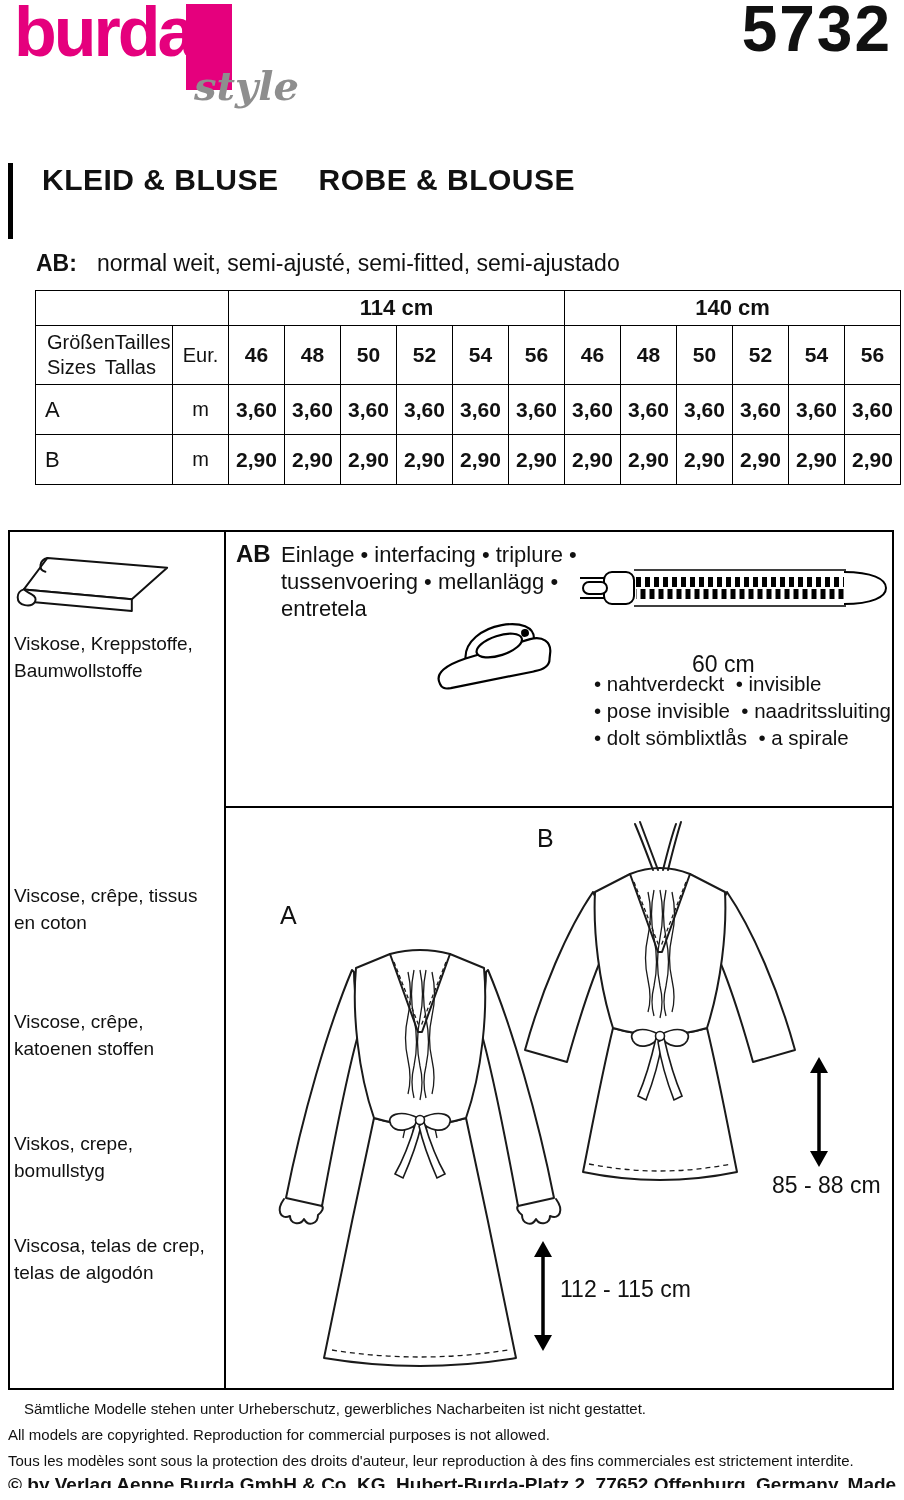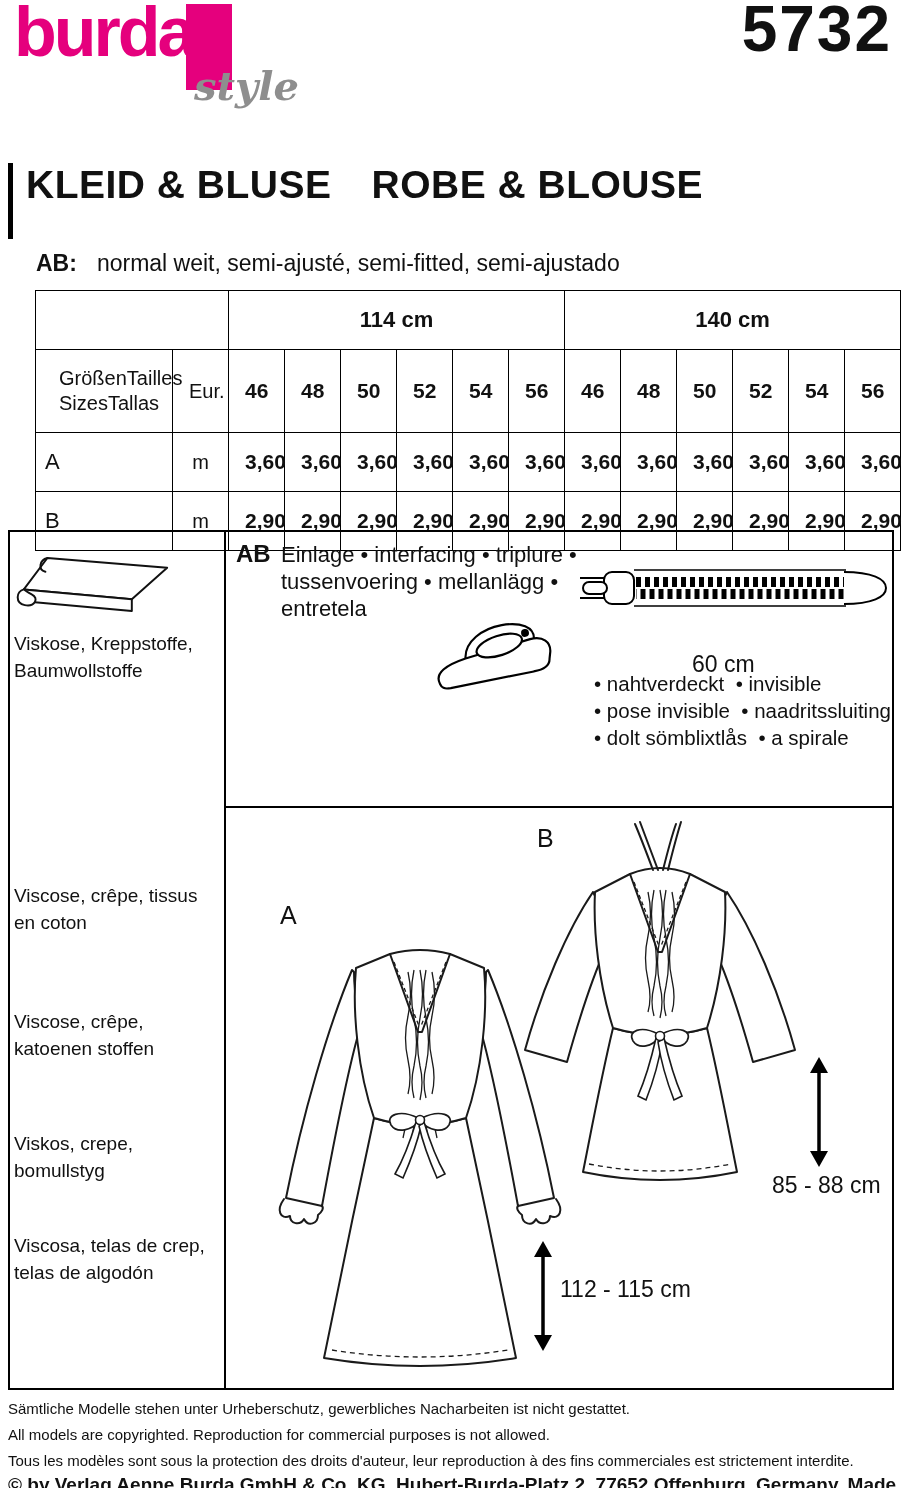--- a/index.html
+++ b/index.html
@@ -14,28 +14,28 @@
   .logo{ position:absolute; left:14px; top:0; width:320px; height:120px; }
   .logo-burda{ position:absolute; left:0; top:-8px; font-size:70px; font-weight:700;
                color:var(--magenta); letter-spacing:-3px; }
   .logo-block{ position:absolute; left:172px; top:4px; width:46px; height:86px; background:var(--magenta); }
   .logo-style{ position:absolute; left:180px; top:62px; font-family:"DejaVu Serif", serif;
                font-style:italic; font-weight:700; font-size:40px; color:#8e8e8e; }
   .pattern-number{ position:absolute; right:12px; top:-8px; font-size:64px; font-weight:700; letter-spacing:2px; }
 
   
   .title-bar{ position:absolute; left:8px; top:163px; width:5px; height:76px; background:#000; }
-  .t1{ left:26px; top:163px; font-size:39px; font-weight:700; display:flex; gap:40px; letter-spacing:.5px; }
+  .t1{ left:42px; top:163px; font-size:30px; font-weight:700; display:flex; gap:40px; letter-spacing:.5px; }
   .t2{ left:36px; top:205px; font-size:30px; font-weight:700; display:flex; gap:40px; letter-spacing:.5px; }
   .t3{ left:36px; top:250px; font-size:23px; display:flex; gap:20px; }
   .t3 b{ font-weight:700; }
 
   
   .size-table{ position:absolute; left:35px; top:290px; width:865px; border-collapse:collapse; table-layout:fixed; }
-  .size-table td{ border:1.5px solid #000; text-align:center; padding:16px; font-size:21px; font-weight:700; }
+  .size-table td{ border:1.5px solid #000; text-align:center; padding:4px; font-size:21px; font-weight:700; }
   .size-table .r-head td{ height:33px; font-size:22px; }
   .size-table .r-sizes td{ height:56px; }
   .size-table .r-val td{ height:50px; }
   .size-table td.cell-label{ font-weight:400; vertical-align:middle; }
   .lab-row{ display:flex; justify-content:space-between; padding:1px 12px 1px 7px; font-size:20px; font-weight:400; }
   .size-table td.cell-eur{ font-weight:400; font-size:20px; }
   .size-table td.cell-viewlab{ text-align:left; padding-left:9px; font-weight:400; font-size:22px; }
   .size-table td.cell-unit{ font-weight:400; font-size:20px; }
 
   
@@ -62,21 +62,21 @@
   .label-a{ left:280px; top:901px; font-size:25px; }
   .blouse{ left:495px; top:812px; width:330px; height:390px; }
   .dress{ left:240px; top:912px; width:360px; height:475px; }
   .arrow-b{ left:806px; top:1056px; width:26px; height:112px; }
   .dim-b{ left:772px; top:1172px; font-size:23px; }
   .arrow-a{ left:530px; top:1240px; width:26px; height:112px; }
   .dim-a{ left:560px; top:1276px; font-size:23px; }
 
   
   .foot{ left:8px; font-size:15px; }
-  .foot-0{ top:1400px; } .foot-1{ top:1426px; } .foot-2{ top:1452px; }
+  .foot-0{ top:1400px;margin-left:16px; } .foot-1{ top:1426px; } .foot-2{ top:1452px; }
   .foot-copy{ left:8px; top:1474px; font-size:19px; font-weight:700; }
 </style>
 </head>
 <body>
 
 <div class="page">
 
   <div class="logo">
     <span class="logo-burda">burda</span>
     <span class="logo-block"></span>

